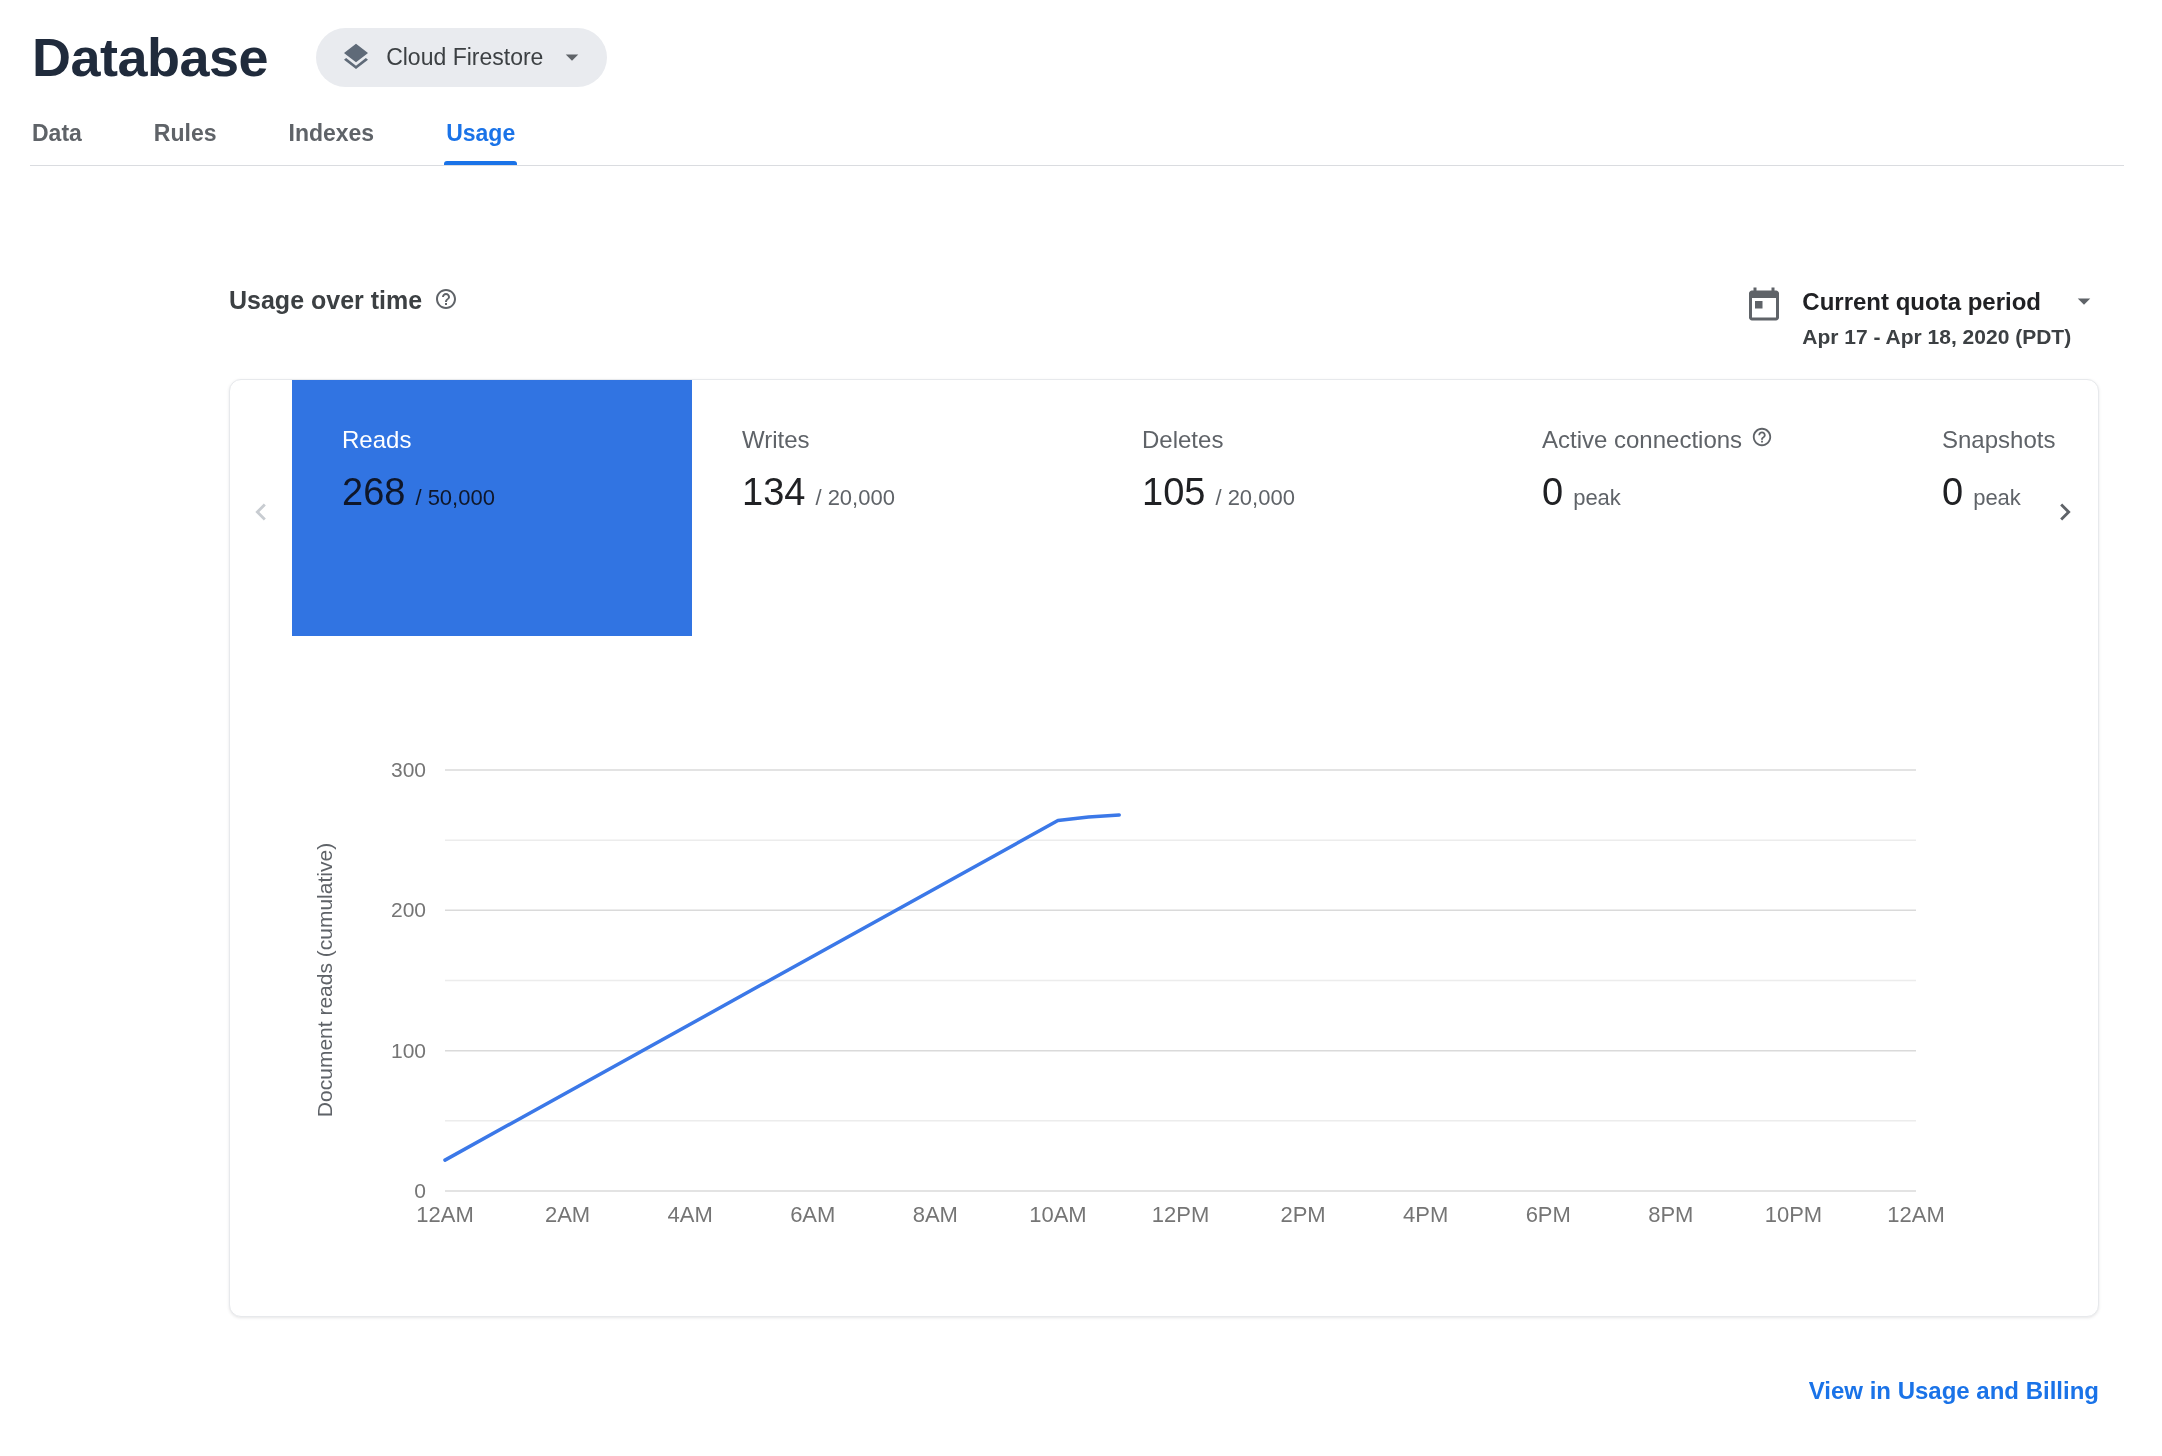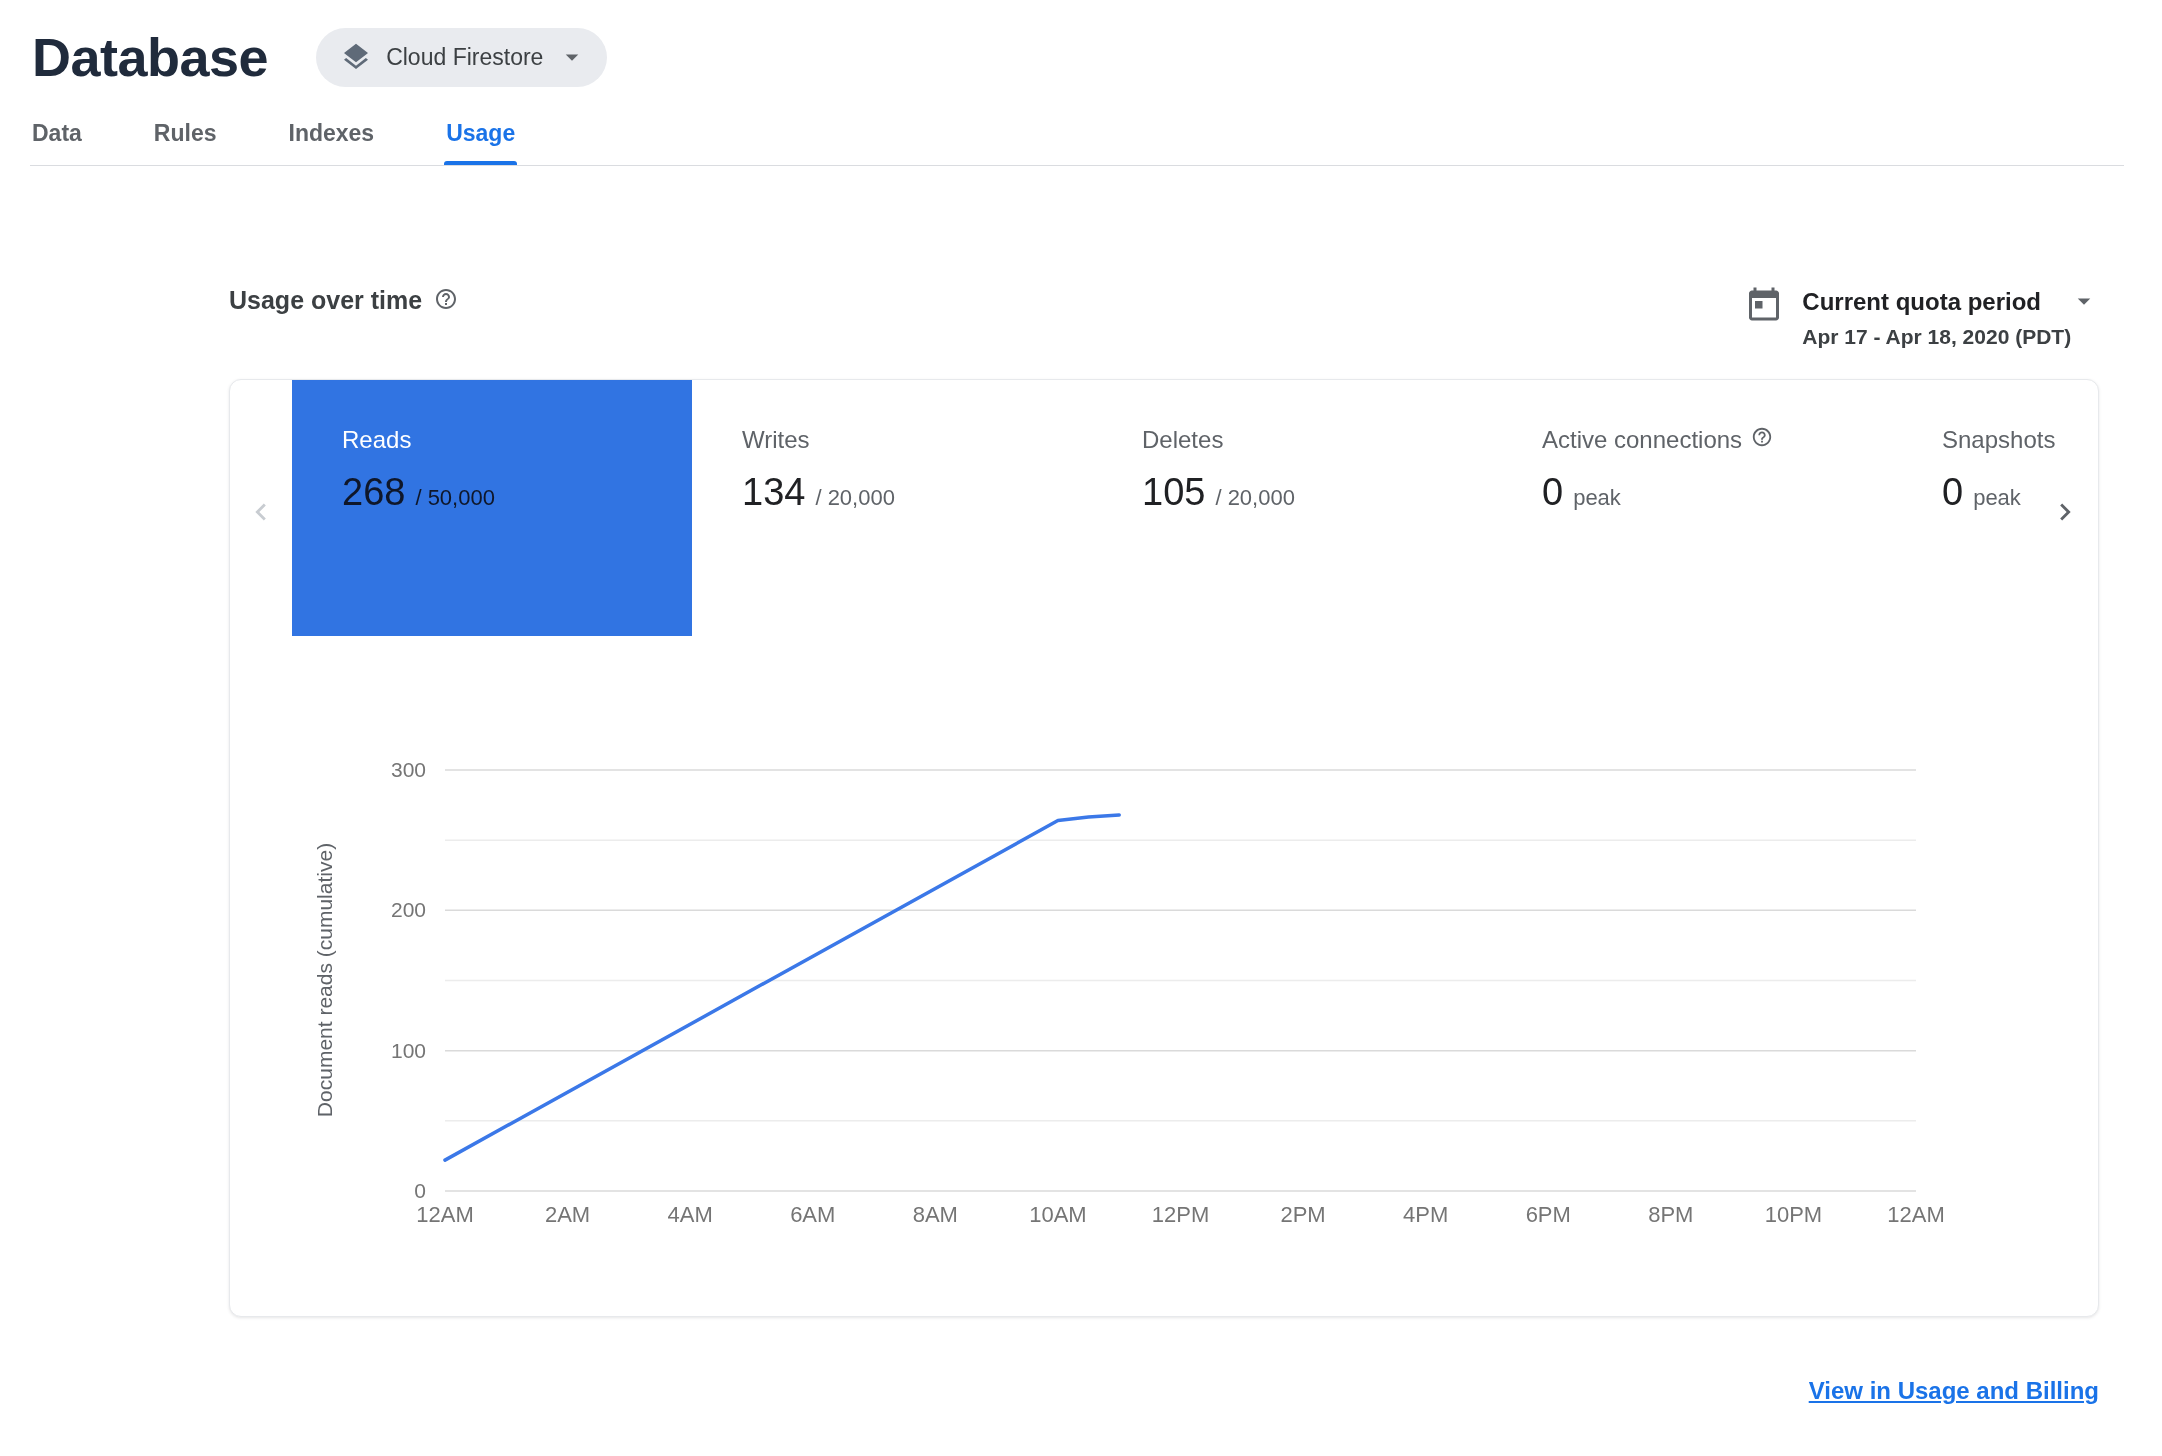--- a/index.html
+++ b/index.html
@@ -76,21 +76,21 @@
 
   .chart-wrap { position: relative; margin-top: 110px; height: 520px; }
   .y-axis-label {
     position: absolute; left: 95px; top: 234px;
     transform: translate(-50%,-50%) rotate(-90deg);
     font-size: 21px; color: #5f6368; white-space: nowrap;
   }
   svg text { font-family: "Liberation Sans", sans-serif; }
 
   .footer-row { margin-top: 60px; text-align: right; }
-  .footer-row a { font-size: 24px; font-weight: 700; color: #1a73e8; text-decoration: underline; cursor: pointer; }
+  .footer-row a { font-size: 24px; font-weight: 700; color: #1a73e8; cursor: pointer; }
 </style>
 </head>
 <body>
 
 <div class="page">
 
   <header class="app-header">
     <h1 class="page-title">Database</h1>
     <button class="product-pill">
       <span>

